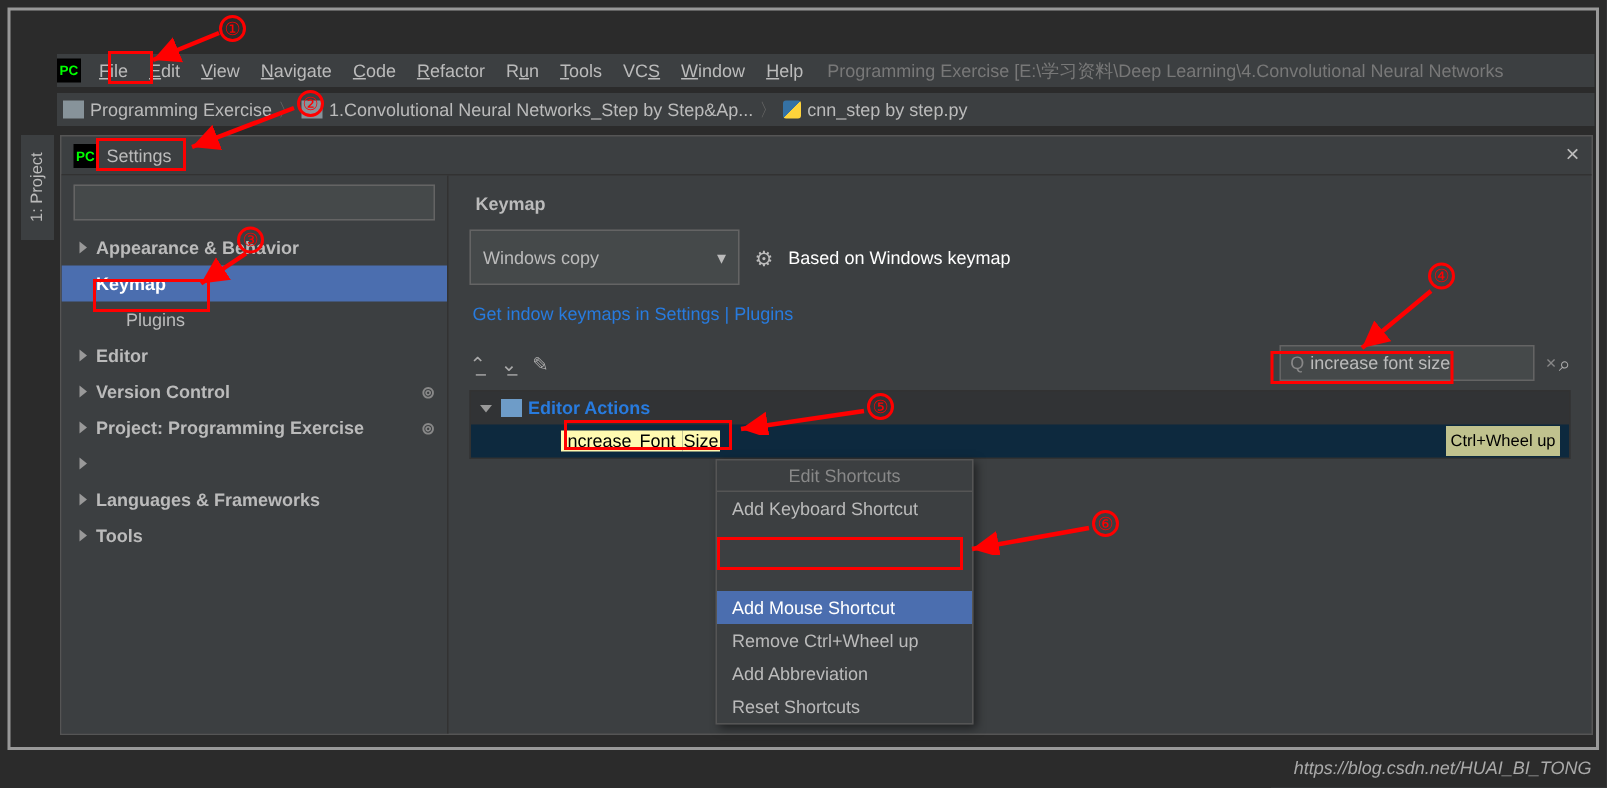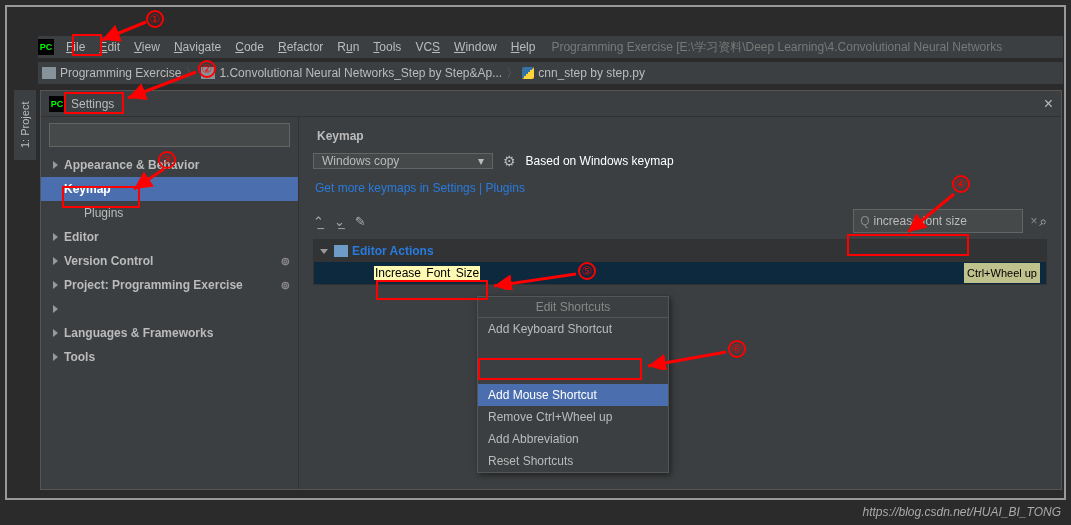--- a/index.html
+++ b/index.html
@@ -27,39 +27,39 @@
 .tree { flex: 1; overflow: auto; }
 .tree-item { display: flex; align-items: center; height: 24px; padding: 0 8px 0 12px; color: #bbb; cursor: pointer; position: relative; }
 .tree-item.bold { font-weight: bold; }
 .tree-item.indent { padding-left: 32px; font-weight: normal; }
 .tree-item.sel { background: #4b6eaf; color: #fff; }
 .tri { width: 0; height: 0; border-left: 5px solid #999; border-top: 4px solid transparent; border-bottom: 4px solid transparent; margin-right: 6px; }
 .tree-item .badge { margin-left: auto; font-size: 11px; color: #888; }
 .right-panel { flex: 1; display: flex; flex-direction: column; padding: 8px 14px 8px 14px; }
 .rp-title { font-weight: bold; color: #bbb; margin: 4px 0 10px 4px; }
 .rp-row1 { display: flex; align-items: center; gap: 10px; margin-bottom: 8px; }
-.combo { width: 180px; height: 16px; background: #45494a; border: 1px solid #646464; color: #bbb; display: flex; align-items: center; padding: 0 8px; justify-content: space-between; }
+.combo { width: 180px; height: 37px; background: #45494a; border: 1px solid #646464; color: #bbb; display: flex; align-items: center; padding: 0 8px; justify-content: space-between; }
 .gear { color: #bbb; font-size: 14px; }
 .based { color: #ffffff; }
 .link { color: #287bde; margin: 4px 0 14px 2px; cursor: pointer; }
 .rp-row2 { display: flex; align-items: center; gap: 8px; margin-bottom: 6px; }
 .tb-icons { display: flex; gap: 10px; }
 .tb-icons span { color: #aaa; cursor: pointer; font-size: 13px; }
 .spacer { flex: 1; }
 .search2-wrap { display: flex; align-items: center; background: #45494a; border: 1px solid #646464; height: 24px; padding: 0 6px; width: 170px; }
 .search2-inp { flex: 1; background: transparent; border: none; color: #bbb; font-size: 12px; outline: none; }
 .search2-x { color: #888; cursor: pointer; padding: 0 2px; }
 .magnify { margin-left: 8px; color: #aaa; font-size: 14px; }
 .action-tree { border: 1px solid #323232; background: #313335; min-height: 40px; }
 .cat-row { height: 22px; display: flex; align-items: center; padding: 0 6px; color: #287bde; gap: 4px; font-weight: bold; }
 .cat-row .tri-down { width: 0; height: 0; border-top: 5px solid #999; border-left: 4px solid transparent; border-right: 4px solid transparent; margin-right: 2px; }
 .action-row { height: 22px; display: flex; align-items: center; padding: 0 6px 0 60px; background: #0d293e; color: #bbb; justify-content: space-between; }
 .action-label { background: #fffab1; color: #000; padding: 0 1px; }
 .shortcut { background: #c0c28e; color: #000; padding: 4px 3px; font-size: 11px; }
-.context-menu { position: absolute; left: 477px; top: 296px; width: 192px; background: #3c3f41; border: 1px solid #555; box-shadow: 2px 2px 6px rgba(0,0,0,.5); z-index: 50; }
+.context-menu { position: absolute; left: 477px; top: 306px; width: 172px; background: #3c3f41; border: 1px solid #555; box-shadow: 2px 2px 6px rgba(0,0,0,.5); z-index: 50; }
 .cm-title { text-align: center; color: #888; padding: 3px 0; border-bottom: 1px solid #555; font-size: 12px; }
 .cm-item { padding: 4px 10px; color: #bbb; cursor: pointer; font-size: 12px; }
 .cm-item.sel { background: #4b6eaf; color: #fff; margin-top: 44px; }
 .watermark { position: absolute; right: 10px; bottom: 6px; color: #aaa; font-size: 12px; font-style: italic; }
 
 .ann-box { position: absolute; border: 2px solid red; pointer-events: none; z-index: 100; }
 .ann-circ { position: absolute; width: 18px; height: 18px; border: 2px solid red; border-radius: 50%; color: red; display: flex; align-items: center; justify-content: center; font-size: 12px; z-index: 101; pointer-events: none; }
 .ann-arrow { position: absolute; pointer-events: none; z-index: 100; }
 </style>
 </head>
@@ -150,21 +150,21 @@
     <div class="right-panel">
       <div class="rp-title">Keymap</div>
       <div class="rp-row1">
         <div class="combo">
           <span>Windows copy</span>
           <span>▾</span>
         </div>
         <span class="gear">⚙</span>
         <span class="based">Based on Windows keymap</span>
       </div>
-      <div class="link">Get more keymaps in Settings | Plugins</div>
+      <div class="link">Get indow keymaps in Settings | Plugins</div>
       <div class="rp-row2">
         <div class="tb-icons">
           <span>⌃̲</span>
           <span>⌄̲</span>
           <span>✎</span>
         </div>
         <div class="spacer"></div>
         <div class="search2-wrap">
           <span style="color:#888;margin-right:4px;">Q</span>
           <input class="search2-inp" value="increase font size" style="">

